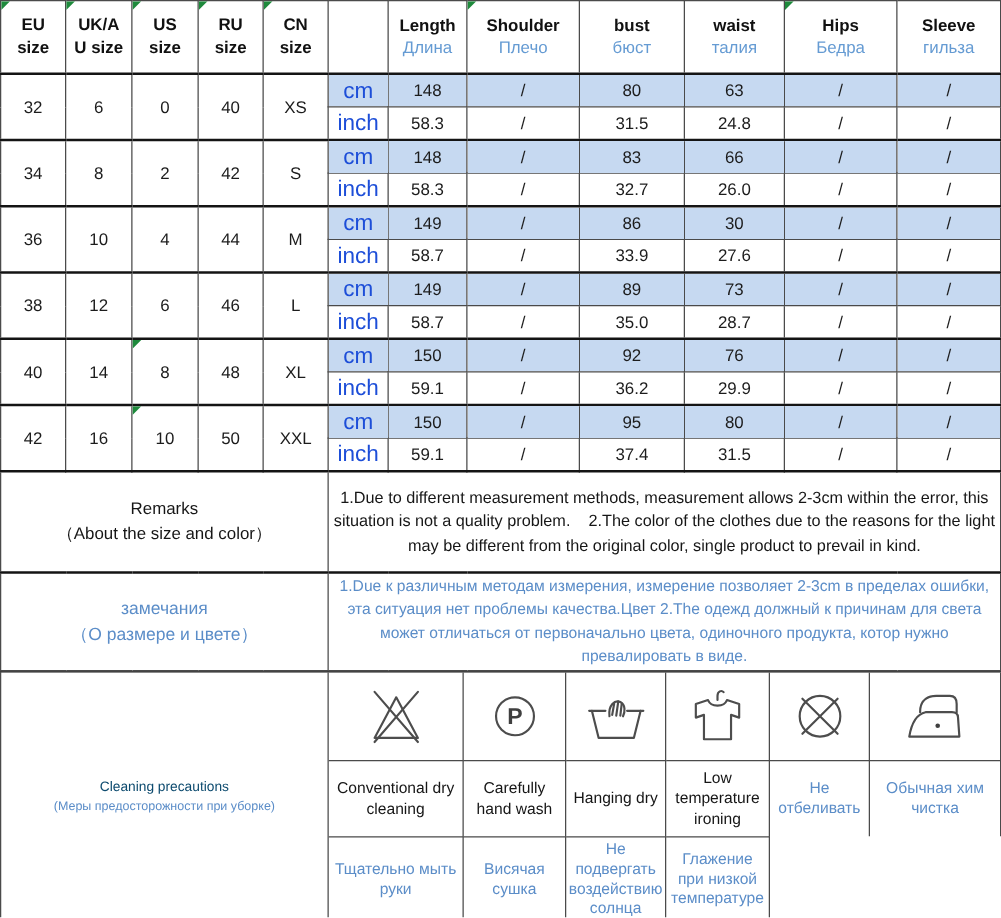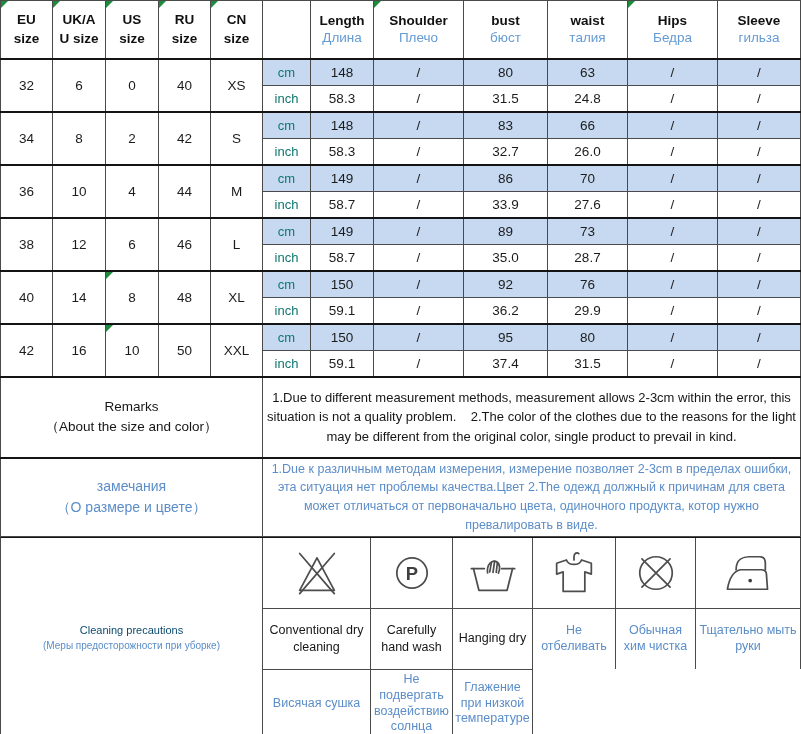--- a/index.html
+++ b/index.html
@@ -16,21 +16,21 @@
   tr.h-cm{height:27px;}
   tr.h-inch{height:26px;padding-left:28px;}
   tr.h-ren{height:81px;}
   tr.h-rru{height:75px;}
   tr.gsep > td{border-top:2px solid #141414;}
   tr.h-head > th{border-bottom:2px solid #141414;}
   .hen{font-weight:bold;font-size:13.5px;line-height:1.3;color:#111;}
   .hru{font-size:13.5px;line-height:1.25;color:#659bd3;}
   .szh{font-weight:bold;font-size:13.5px;line-height:1.25;white-space:pre-line;color:#111;}
   .num{font-size:13.5px;color:#1c1c1c;}
-  .unit{font-size:13px;color:#0f766e;margin-left:24px;}
+  .unit{font-size:18px;color:#1d4ed8;margin-left:24px;}
   .b{background:#c6d9f1;}
   .flag{
     position:absolute;top:0;left:0;width:0;height:0;
     border-top:7px solid #1e8a3c;border-right:7px solid transparent;
   }
   .lbl{font-size:13.5px;line-height:1.45;color:#161616;margin-top:44px;}
   .lbl-ru{font-size:14px;line-height:1.5;color:#5b8dc8;}
   .rtext{font-size:13px;line-height:1.5;white-space:pre-wrap;padding:1px 3px;}
   .rublue{color:#5b8dc8;font-size:12.5px;}
   .cleaning{
@@ -166,21 +166,21 @@
     <tr class="h-cm gsep">
       <td rowspan="2" class="num">36</td>
       <td rowspan="2" class="num">10</td>
       <td rowspan="2" class="num">4</td>
       <td rowspan="2" class="num">44</td>
       <td rowspan="2" class="num">M</td>
       <td class="unit b">cm</td>
       <td class="num b">149</td>
       <td class="num b">/</td>
       <td class="num b">86</td>
-      <td class="num b">70</td>
+      <td class="num b">30</td>
       <td class="num b">/</td>
       <td class="num b">/</td>
     </tr>
     <tr class="h-inch">
       <td class="unit">inch</td>
       <td class="num">58.7</td>
       <td class="num">/</td>
       <td class="num">33.9</td>
       <td class="num">27.6</td>
       <td class="num">/</td>
@@ -319,20 +319,21 @@
       <svg viewBox="0 0 48 48">
           <path d="M13 21 C13 11 20 9 25 9 H35 C39 9 40 12 40 15 V21"></path>
           <path d="M5 39 H42 L41 25 C41 22.5 39.5 21 36.5 21 H17 C10 22.5 6.5 30 5 39 Z"></path>
           <circle cx="26" cy="31" r="1.7" fill="#3f3f3f" stroke="none"></circle>
         </svg>
     </div>
 
     <div class="cl-cell cl-en">Conventional dry cleaning</div>
     <div class="cl-cell cl-en">Carefully hand wash</div>
     <div class="cl-cell cl-en">Hanging dry</div>
+    <div class="cl-cell cl-en">Low temperature ironing</div>
 
     <div class="cl-cell cl-ru">Не отбеливать</div>
     <div class="cl-cell cl-ru">Обычная хим чистка</div>
     <div class="cl-cell cl-ru">Тщательно мыть руки</div>
     <div class="cl-cell cl-ru">Висячая сушка</div>
     <div class="cl-cell cl-ru">Не подвергать воздействию солнца</div>
     <div class="cl-cell cl-ru">Глажение при низкой температуре</div>
   </div>
 </div>
 

